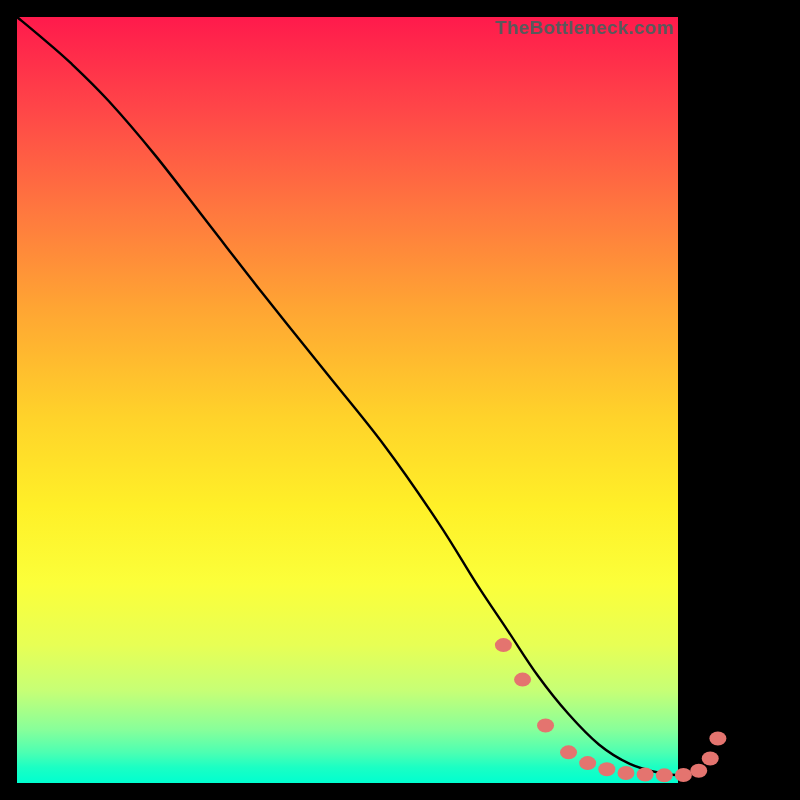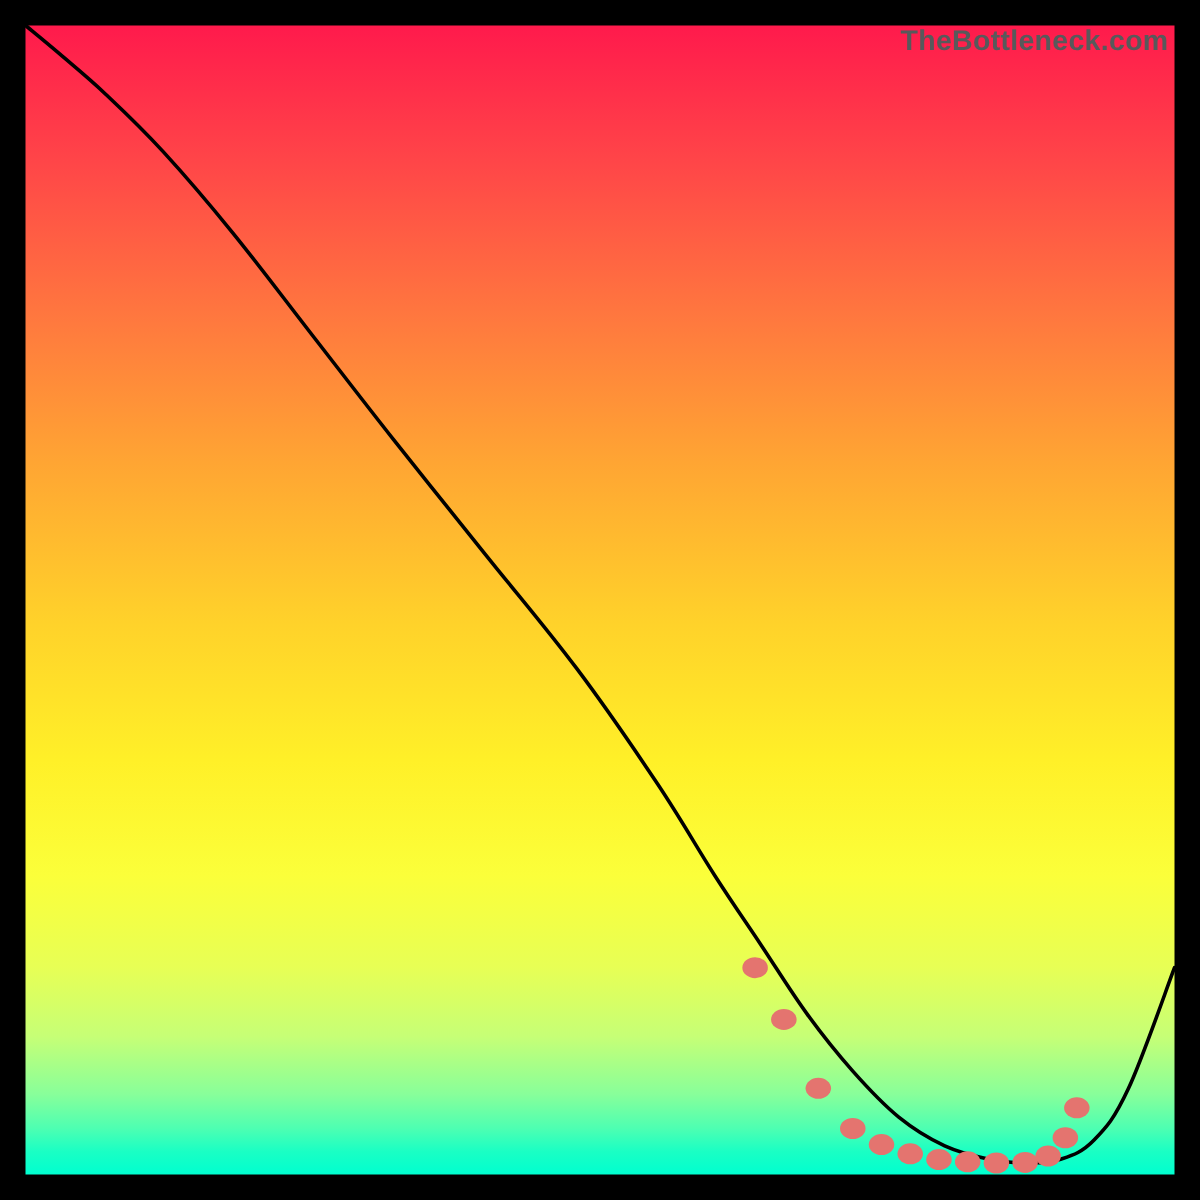--- a/index.html
+++ b/index.html
@@ -7,21 +7,21 @@
   .frame {
     position: relative;
     width: 800px;
     height: 800px;
     background: #000;
   }
   .plot {
     position: absolute;
     left: 17px;
     top: 17px;
-    width: 766px;
+    width: 661px;
     height: 766px;
     background: linear-gradient(to bottom,
       #ff1a4c 0%,
       #ff4648 12%,
       #ff7a3e 26%,
       #ffa533 38%,
       #ffd22a 52%,
       #fff028 64%,
       #fbff3a 74%,
       #e7ff55 82%,

